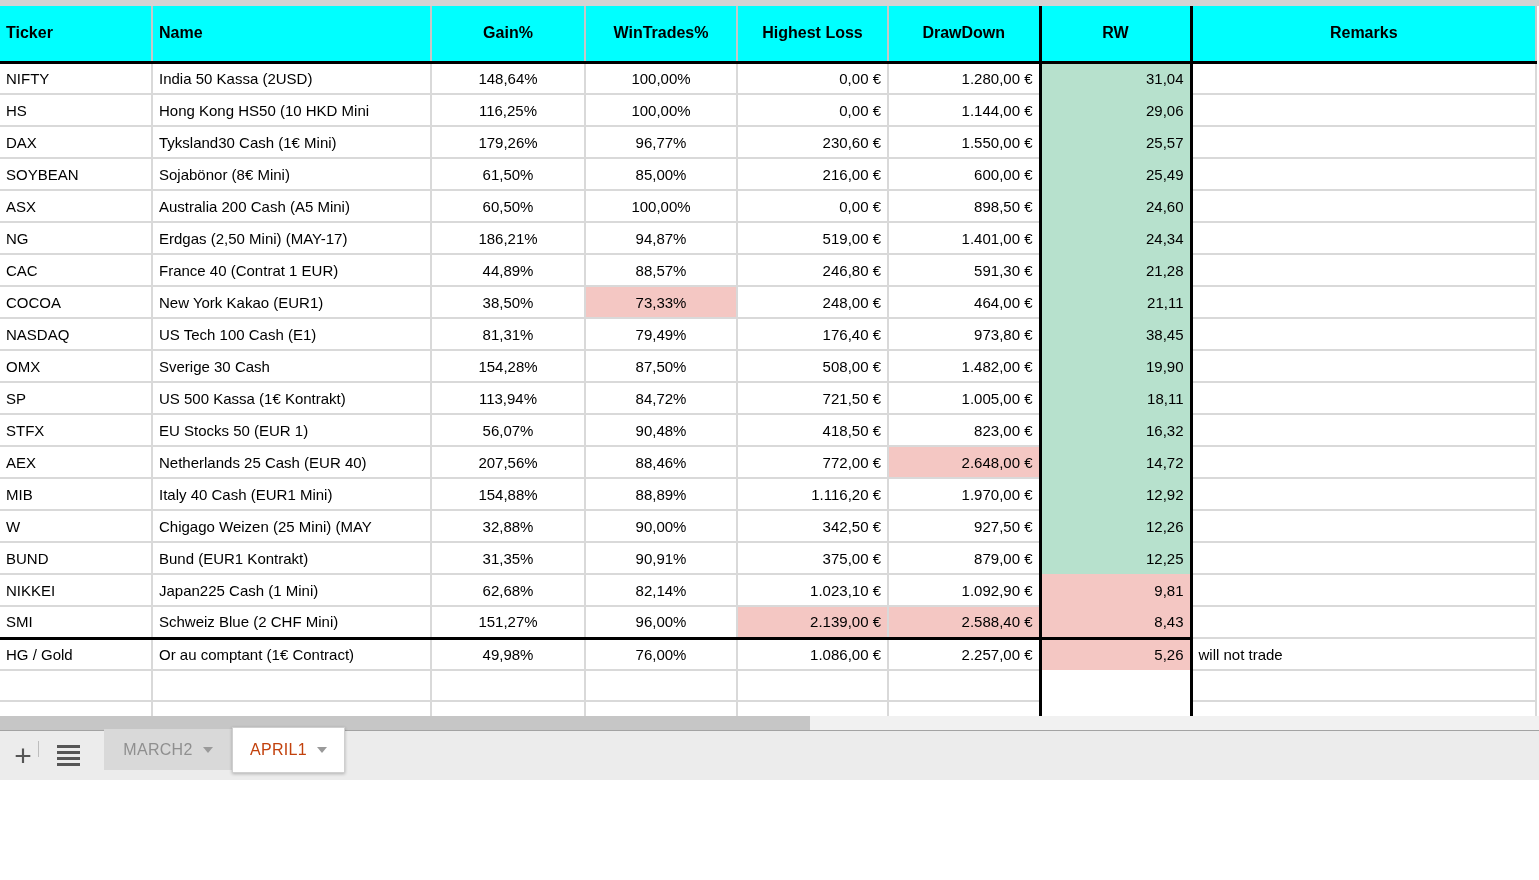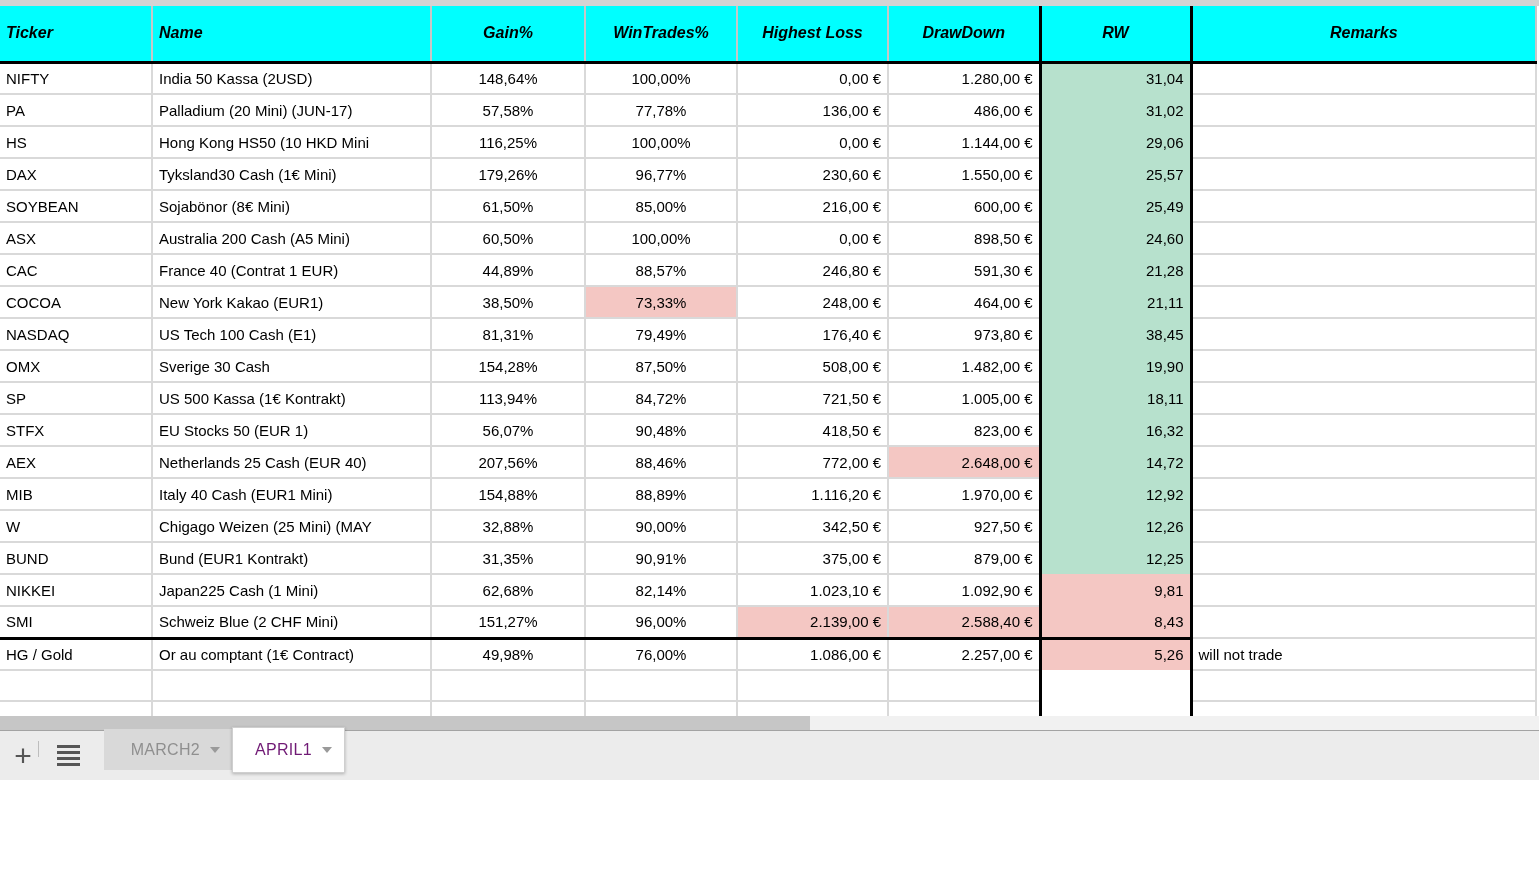--- a/index.html
+++ b/index.html
@@ -10,21 +10,20 @@
   }
   .topstrip{height:6px;background:#d3d3d3;}
   .grid-wrap{width:1539px;}
   table.sheet{border-collapse:collapse;table-layout:fixed;width:1536px;}
   th,td{overflow:hidden;white-space:nowrap;box-sizing:border-box;padding:0 6px;}
   th{
     background:var(--c-header,#00ffff);
     height:56px;font-size:16px;font-weight:bold;
     border-bottom:3px solid #000;
     border-right:2px solid rgba(0,0,0,0.22);
-    font-style:italic;
   }
   td{
     height:32px;font-size:15px;
     border-right:2px solid #d9d9d9;
     border-bottom:2px solid #d9d9d9;
     background:#fff;
   }
   .a-left{text-align:left;}
   .a-center{text-align:center;}
   .a-right{text-align:right;}
@@ -37,25 +36,25 @@
   tbody tr:last-child td{border-bottom:0;}
   
   .scrollbar{height:14px;background:#f1f1f1;border-bottom:1px solid #a3a3a3;position:relative;width:1539px;}
   .scroll-thumb{position:absolute;left:0;top:0;height:14px;width:810px;background:#c6c6c6;}
   
   .tabbar{height:49px;background:#ececec;position:relative;display:flex;align-items:center;width:1539px;}
   .plus-btn{margin-left:8px;width:30px;font-size:30px;font-weight:300;color:#555;text-align:center;line-height:30px;cursor:default;}
   .tab-divider{width:1px;height:16px;background:#bdbdbd;margin:-14px 0 0 0;}
   .menu-btn{margin-left:18px;display:flex;flex-direction:column;gap:3px;cursor:default;}
   .menu-btn i{display:block;width:23px;height:3px;background:#565656;}
-  .tab{position:absolute;display:flex;align-items:center;justify-content:flex-end;
+  .tab{position:absolute;display:flex;align-items:center;justify-content:center;
        padding:0 12px;box-sizing:border-box;cursor:default;}
   .tab .label{font-size:16px;letter-spacing:0.3px;}
   .tab-inactive{left:104px;top:-2px;width:128px;height:41px;background:#d9d9d9;color:#8f8f8f;z-index:2;}
-  .tab-active{left:232px;top:-4px;width:113px;height:46px;background:#ffffff;color:#701a75;
+  .tab-active{left:232px;top:-4px;width:113px;height:46px;background:#ffffff;color:#c2410c;
       border:1px solid #cfcfcf;box-shadow:0 1px 3px rgba(0,0,0,0.25);z-index:3;}
   .caret{width:0;height:0;border-left:5px solid transparent;border-right:5px solid transparent;
          border-top:6px solid #9a9a9a;margin-left:10px;}
 </style>
 </head>
 <body>
 
 <div class="topstrip"></div>
 
 <div class="grid-wrap">
@@ -87,30 +86,20 @@
           <td class="a-left col-ticker">NIFTY</td>
           <td class="a-left col-name">India 50 Kassa (2USD)</td>
           <td class="a-center col-gain">148,64%</td>
           <td class="a-center col-win">100,00%</td>
           <td class="a-right col-loss">0,00 €</td>
           <td class="a-right col-drawdown">1.280,00 €</td>
           <td class="a-right col-rw rw-green">31,04</td>
           <td class="a-left col-remarks"></td>
         </tr>
         <tr>
-          <td class="a-left col-ticker">PA</td>
-          <td class="a-left col-name">Palladium (20 Mini) (JUN-17)</td>
-          <td class="a-center col-gain">57,58%</td>
-          <td class="a-center col-win">77,78%</td>
-          <td class="a-right col-loss">136,00 €</td>
-          <td class="a-right col-drawdown">486,00 €</td>
-          <td class="a-right col-rw rw-green">31,02</td>
-          <td class="a-left col-remarks"></td>
-        </tr>
-        <tr>
           <td class="a-left col-ticker">HS</td>
           <td class="a-left col-name">Hong Kong HS50 (10 HKD Mini</td>
           <td class="a-center col-gain">116,25%</td>
           <td class="a-center col-win">100,00%</td>
           <td class="a-right col-loss">0,00 €</td>
           <td class="a-right col-drawdown">1.144,00 €</td>
           <td class="a-right col-rw rw-green">29,06</td>
           <td class="a-left col-remarks"></td>
         </tr>
         <tr>
@@ -134,20 +123,30 @@
           <td class="a-left col-remarks"></td>
         </tr>
         <tr>
           <td class="a-left col-ticker">ASX</td>
           <td class="a-left col-name">Australia 200 Cash (A5 Mini)</td>
           <td class="a-center col-gain">60,50%</td>
           <td class="a-center col-win">100,00%</td>
           <td class="a-right col-loss">0,00 €</td>
           <td class="a-right col-drawdown">898,50 €</td>
           <td class="a-right col-rw rw-green">24,60</td>
+          <td class="a-left col-remarks"></td>
+        </tr>
+        <tr>
+          <td class="a-left col-ticker">NG</td>
+          <td class="a-left col-name">Erdgas (2,50 Mini) (MAY-17)</td>
+          <td class="a-center col-gain">186,21%</td>
+          <td class="a-center col-win">94,87%</td>
+          <td class="a-right col-loss">519,00 €</td>
+          <td class="a-right col-drawdown">1.401,00 €</td>
+          <td class="a-right col-rw rw-green">24,34</td>
           <td class="a-left col-remarks"></td>
         </tr>
         <tr>
           <td class="a-left col-ticker">CAC</td>
           <td class="a-left col-name">France 40 (Contrat 1 EUR)</td>
           <td class="a-center col-gain">44,89%</td>
           <td class="a-center col-win">88,57%</td>
           <td class="a-right col-loss">246,80 €</td>
           <td class="a-right col-drawdown">591,30 €</td>
           <td class="a-right col-rw rw-green">21,28</td>

